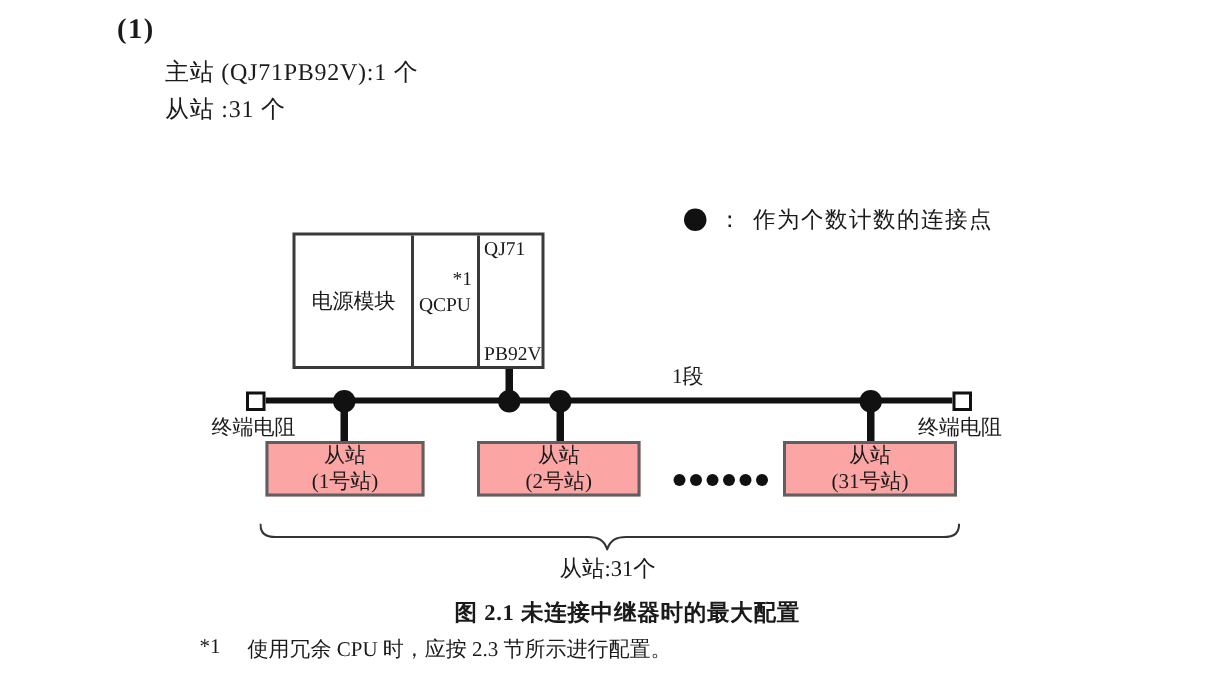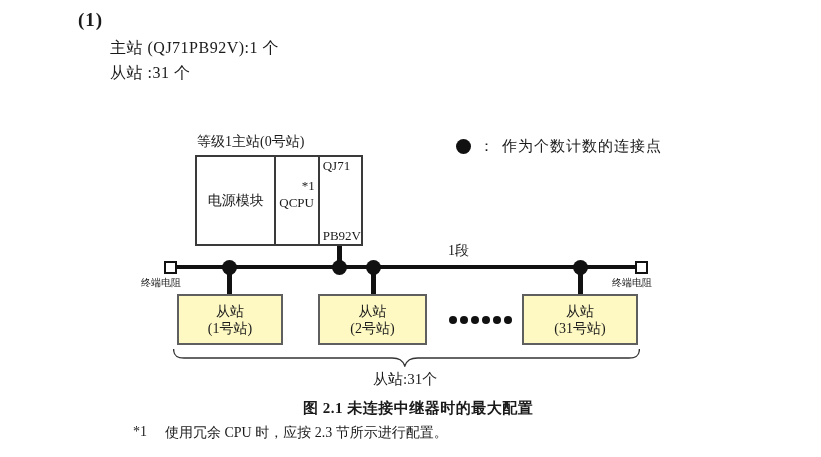--- a/index.html
+++ b/index.html
@@ -36,35 +36,35 @@
   
   .legend{left:456px;top:137px;display:flex;align-items:center;gap:8px;font-size:15px;white-space:nowrap;}
   .legend-dot{width:15px;height:15px;border-radius:50%;background:var(--line);flex:0 0 auto;}
   .legend-text{letter-spacing:1px;}
   
   .bus-line{left:177px;top:265px;width:458px;height:4px;background:var(--line);}
   .seg-label{left:448px;top:242px;font-size:14px;}
   .term-square{width:9px;height:9px;border:2px solid var(--line);background:#fff;top:261px;}
   .term-square.left{left:164px;}
   .term-square.right{left:635px;}
-  .term-label{top:276px;font-size:10px;white-space:nowrap;}
+  .term-label{top:276px;font-size:14px;white-space:nowrap;}
   .term-label.left{left:141px;}
   .term-label.right{left:612px;}
   .bus-dot{width:15px;height:15px;border-radius:50%;background:var(--line);top:260px;}
   .d1{left:222px;}
   .d2{left:332px;}
   .d3{left:366px;}
   .d4{left:573px;}
   .vline{width:5px;background:var(--line);}
   .master-drop{left:337px;top:246px;height:20px;}
   .drop1{left:227px;top:268px;height:27px;}
   .drop2{left:371px;top:268px;height:27px;}
   .drop3{left:578px;top:268px;height:27px;}
   
-  .slave-box{top:294px;height:51px;border:2px solid var(--slave-border);background:#fef9c3;box-sizing:border-box;
+  .slave-box{top:294px;height:37px;border:2px solid var(--slave-border);background:#fca5a5;box-sizing:border-box;
     display:flex;flex-direction:column;align-items:center;justify-content:center;font-size:14px;line-height:17px;white-space:nowrap;}
   .s1{left:177px;width:106px;}
   .s2{left:318px;width:109px;}
   .s3{left:522px;width:116px;}
   
   .ellipsis{left:449px;top:316px;display:flex;gap:3px;align-items:center;}
   .edot{width:8px;height:8px;border-radius:50%;background:var(--line);display:block;}
   
   .brace{left:173px;top:349px;width:467px;height:18px;}
   .brace-label{left:373px;top:370px;font-size:15px;white-space:nowrap;}
@@ -75,21 +75,20 @@
 <body>
 
 <div class="page">
 
   <div class="abs heading">
     <span>(1)</span>
   </div>
   <div class="abs sub-line l1">主站 (QJ71PB92V):1 个</div>
   <div class="abs sub-line l2">从站 :31 个</div>
 
-  <div class="abs master-label">等级1主站(0号站)</div>
 
   <div class="abs master-box">
     <div class="cell c1">
       <span>电源模块</span>
     </div>
     <div class="cell c2">
       <span class="note">*1</span>
       <span class="cpu">QCPU</span>
     </div>
     <div class="cell c3">

